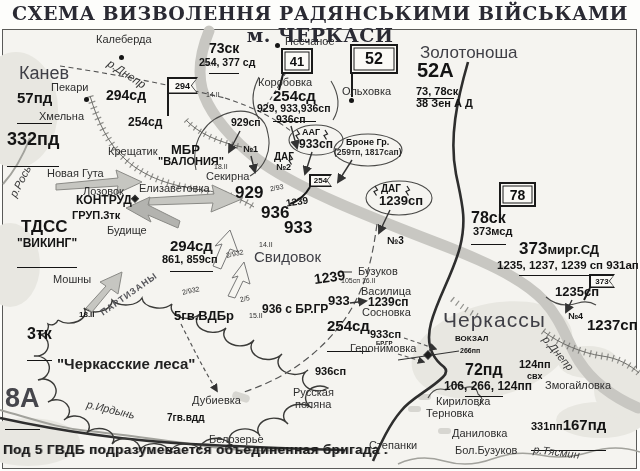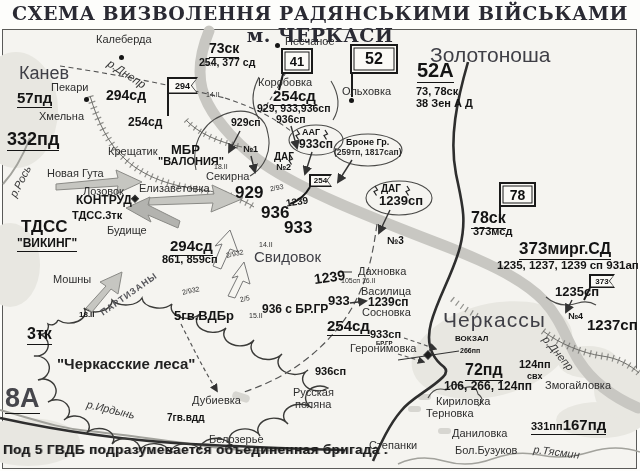--- a/index.html
+++ b/index.html
@@ -6,21 +6,21 @@
   #stage{position:relative;width:640px;height:471px;background:#fdfdfb;overflow:hidden;
          font-family:"Liberation Sans",sans-serif;}
   #title{position:absolute;left:0;top:2px;width:640px;text-align:center;
          font-family:"DejaVu Serif",serif;font-weight:bold;font-size:19px;
          letter-spacing:.5px;color:#2a2a33;z-index:5;}
   #frame{position:absolute;left:2px;top:29px;width:633px;height:438px;
          border:1.5px solid #5a5a58;background:#f5f4f0;z-index:1;}
   svg#art{position:absolute;left:0;top:0;z-index:2;}
   .lbl{position:absolute;font-size:11px;color:#2e2e2e;white-space:nowrap;z-index:3;line-height:1.05;}
   .b{font-weight:bold;color:#141414;}
-  .ul{border-bottom:1.6px solid #141414;padding-bottom:1px;}
+  .ul{border-bottom:1.6px solid #141414;padding-bottom:17px;}
   .it{font-style:italic;color:#3a3a3a;}
   .city{color:#3f3f46;}
   .dot{position:absolute;width:5px;height:5px;background:#151515;border-radius:50%;z-index:3;}
   .flag{position:absolute;z-index:4;background:#fbfaf6;border:2px solid #1a1a1a;
         box-shadow:inset 0 0 0 1.5px #fbfaf6, inset 0 0 0 2.5px #1a1a1a;
         display:flex;align-items:center;justify-content:center;font-weight:bold;color:#111;}
   .pennant{position:absolute;z-index:4;background:#1a1a1a;
         clip-path:polygon(0 0,100% 0,80% 50%,100% 100%,0 100%);}
   .pennant .in{position:absolute;left:1.5px;top:1.5px;right:1.5px;bottom:1.5px;background:#fbfaf6;
         clip-path:polygon(0 0,100% 0,80% 50%,100% 100%,0 100%);
@@ -176,21 +176,21 @@
   <div class="lbl b ul" style="left:7px;top:130px;font-size:18px">332пд</div>
   <div class="lbl" style="left:108px;top:146px">Крещатик</div>
   <div class="lbl b" style="left:171px;top:143px;font-size:13px">МБР</div>
   <div class="lbl b" style="left:158px;top:156px;font-size:11px">"ВАЛОНИЯ"</div>
   <div class="lbl" style="left:214px;top:163px;font-size:7px">18.II</div>
   <div class="lbl it" style="left:8px;top:194px;transform:rotate(-63deg);transform-origin:0 0">р.Рось</div>
   <div class="lbl" style="left:47px;top:168px">Новая Гута</div>
   <div class="lbl" style="left:83px;top:186px">Лозовок</div>
   <div class="lbl" style="left:139px;top:183px">Елизаветовка</div>
   <div class="lbl b" style="left:76px;top:194px;font-size:12px">КОНТРУД</div>
-  <div class="lbl b" style="left:72px;top:210px;font-size:11px">ТДСС.3тк</div>
+  <div class="lbl b" style="left:72px;top:210px;font-size:11px">ГРУП.3тк</div>
   <div class="lbl b" style="left:21px;top:218px;font-size:17px">ТДСС</div>
   <div class="lbl b ul" style="left:17px;top:237px;font-size:12px">"ВИКИНГ"</div>
   <div class="lbl" style="left:107px;top:225px">Будище</div>
   <div class="lbl" style="left:206px;top:171px">Секирна</div>
   <div class="lbl" style="left:53px;top:274px">Мошны</div>
   <div class="lbl b" style="left:99px;top:310px;font-size:9px;letter-spacing:1px;color:#55555a;transform:rotate(-35deg);transform-origin:0 0">ПАРТИЗАНЫ</div>
   <div class="lbl b" style="left:79px;top:311px;font-size:8px">18.II</div>
   <div class="lbl b ul" style="left:27px;top:326px;font-size:16px">3тк</div>
   <div class="lbl b" style="left:57px;top:356px;font-size:15px;color:#222">"Черкасские леса"</div>
   <div class="lbl b ul" style="left:5px;top:384px;font-size:27px;color:#46464c">8А</div>
@@ -221,21 +221,21 @@
   <div class="lbl b" style="left:346px;top:138px;font-size:9px">Броне Гр.</div>
   <div class="lbl" style="left:334px;top:148px;font-size:8.5px;font-weight:bold">(259тп, 1817сап)</div>
   <div class="lbl" style="left:202px;top:60px;font-size:7px">14.II</div>
   <div class="lbl" style="left:206px;top:91px;font-size:7px">14.II</div>
   <div class="pennant" style="left:167px;top:77px;width:31px;height:17px">
       <div class="in" style="font-size:9px">
         <span>294</span>
       </div>
     </div>
 
-  <div class="lbl city" style="left:430px;top:44px;font-size:21px">Золотоноша</div>
+  <div class="lbl city" style="left:420px;top:44px;font-size:17px">Золотоноша</div>
   <div class="lbl b ul" style="left:417px;top:60px;font-size:20px">52А</div>
   <div class="lbl b" style="left:416px;top:86px;font-size:11px">73, 78ск</div>
   <div class="lbl b" style="left:416px;top:98px;font-size:11px">38 Зен А Д</div>
 
   <div class="pennant" style="left:309px;top:174px;width:23px;height:13px">
       <div class="in" style="font-size:8px">
         <span>254</span>
       </div>
     </div>
   <div class="lbl" style="left:270px;top:184px;font-size:7px;transform:rotate(-10deg)">2/93</div>
@@ -256,21 +256,21 @@
   <div class="lbl b" style="left:162px;top:254px;font-size:11px">861, 859сп</div>
   <div class="lbl city" style="left:254px;top:249px;font-size:15px">Свидовок</div>
   <div class="lbl" style="left:259px;top:241px;font-size:7px">14.II</div>
   <div class="lbl" style="left:226px;top:250px;font-size:7px;transform:rotate(-12deg)">2/932</div>
   <div class="lbl" style="left:182px;top:287px;font-size:7px;transform:rotate(-12deg)">2/932</div>
   <div class="lbl" style="left:240px;top:295px;font-size:7px;transform:rotate(-12deg)">2/5</div>
   <div class="lbl" style="left:249px;top:312px;font-size:7px">15.II</div>
   <div class="lbl b" style="left:174px;top:309px;font-size:13px">5гв.ВДБр</div>
   <div class="lbl b" style="left:262px;top:303px;font-size:12px">936 с БР.ГР</div>
   <div class="lbl b" style="left:314px;top:270px;font-size:14px;transform:rotate(-8deg)">1239</div>
-  <div class="lbl" style="left:358px;top:266px">Дахновка</div>
+  <div class="lbl" style="left:358px;top:266px">Бузуков</div>
   <div class="lbl" style="left:341px;top:277px;font-size:7px">105сп 16.II</div>
   <div class="lbl" style="left:361px;top:286px">Василица</div>
   <div class="lbl b" style="left:328px;top:294px;font-size:13px">933</div>
   <div class="lbl b" style="left:368px;top:296px;font-size:12px">1239сп</div>
   <div class="lbl" style="left:362px;top:307px">Сосновка</div>
   <div class="lbl b ul" style="left:327px;top:318px;font-size:15px">254сд</div>
   <div class="lbl b" style="left:370px;top:329px;font-size:11px">933сп</div>
   <div class="lbl b" style="left:376px;top:340px;font-size:6px">БР.ГР</div>
   <div class="lbl" style="left:350px;top:343px">Геронимовка</div>
   <div class="lbl b" style="left:315px;top:366px;font-size:11px">936сп</div>
@@ -285,21 +285,21 @@
   <div class="lbl" style="left:545px;top:380px">Змогайловка</div>
   <div class="lbl it" style="left:549px;top:334px;transform:rotate(50deg);transform-origin:0 0">р.Днепр</div>
   <div class="lbl b" style="left:568px;top:312px;font-size:9px">№4</div>
   <div class="lbl b" style="left:587px;top:317px;font-size:15px">1237сп</div>
   <div class="pennant" style="left:589px;top:274px;width:26px;height:14px">
       <div class="in" style="font-size:8px">
         <span>373</span>
       </div>
     </div>
   <div class="lbl b" style="left:555px;top:285px;font-size:13px">1235сп</div>
-  <div class="lbl ul" style="left:519px;top:240px"><span class="b" style="font-size:17px">373</span><span class="b" style="font-size:16px">мирг.СД</span></div>
+  <div class="lbl ul" style="left:519px;top:240px"><span class="b" style="font-size:17px">373</span><span class="b" style="font-size:13px">мирг.СД</span></div>
   <div class="lbl b" style="left:497px;top:259px;font-size:11.5px">1235, 1237, 1239 сп 931ап</div>
 
   <div class="lbl" style="left:436px;top:396px">Кириловка</div>
   <div class="lbl" style="left:426px;top:408px">Терновка</div>
   <div class="lbl" style="left:452px;top:428px">Даниловка</div>
   <div class="lbl" style="left:455px;top:445px">Бол.Бузуков</div>
   <div class="lbl ul" style="left:531px;top:417px"><span class="b" style="font-size:11px">331пп</span><span class="b" style="font-size:15px">167пд</span></div>
   <div class="lbl it" style="left:534px;top:444px;transform:rotate(7deg);transform-origin:0 0">р.Тясмин</div>
   <div class="lbl" style="left:369px;top:440px">Степанки</div>
 

